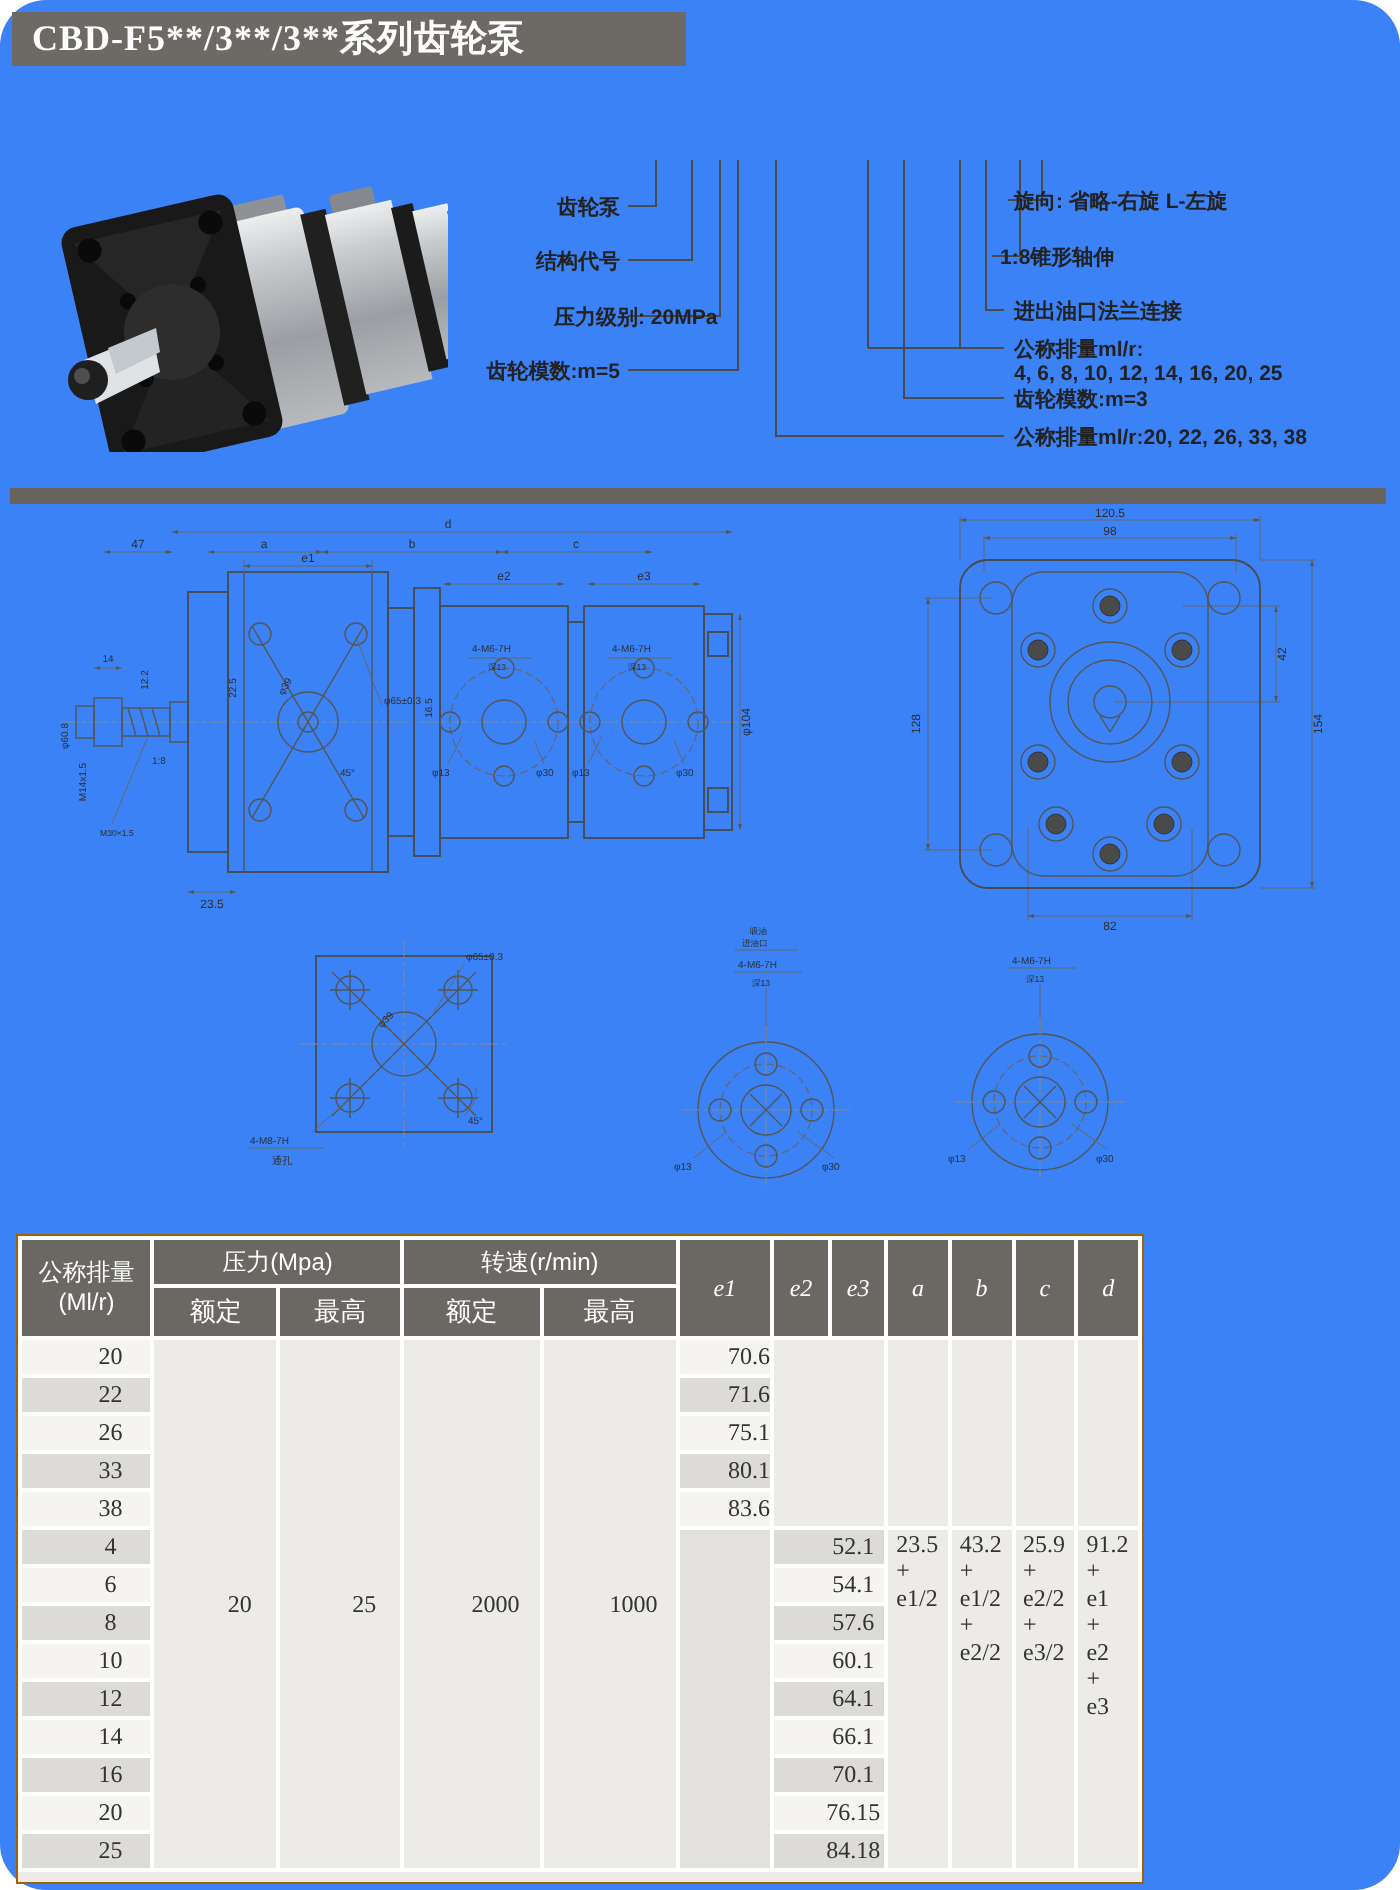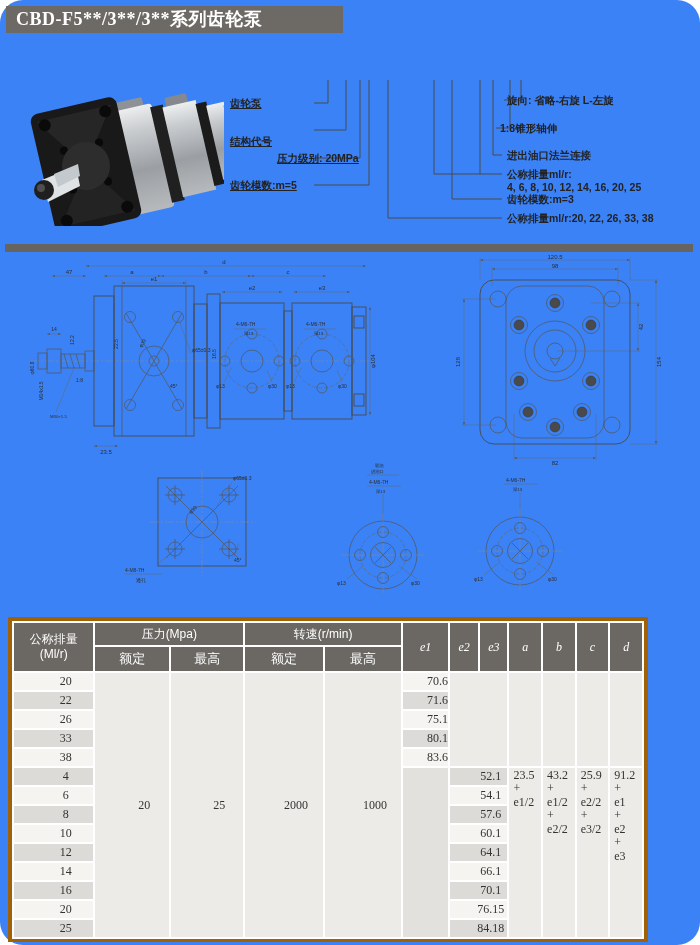--- a/index.html
+++ b/index.html
@@ -16,37 +16,37 @@
   .divider { position:absolute; left:5px; top:244px; width:688px; height:8px; background:#67645f; }
 
   
   .photo { position:absolute; left:8px; top:54px; width:216px; height:172px; }
 
   
   .code-diagram { position:absolute; left:230px; top:60px; width:468px; height:185px; }
   .code-diagram svg { position:absolute; left:0; top:0; }
   .code-line { position:absolute; left:88px; top:4px; font-family:"Liberation Serif", serif;
     font-size:12px; font-weight:bold; letter-spacing:1.5px; color:#2c2c2c; white-space:nowrap; }
-  .clabel { position:absolute; font-size:10.5px; color:#222; white-space:nowrap; font-weight:bold; } .lab-l { width:80px; left:0;text-decoration:underline; }
+  .clabel { position:absolute; font-size:10.5px; color:#222; white-space:nowrap; font-weight:bold; } .lab-l { width:80px; text-align:right; left:0; }
 
   
   .dwg { position:absolute; }
   .oln { stroke:#4a4a4a; stroke-width:.9; fill:none; }
   .mln { stroke:#555; stroke-width:.7; fill:none; }
   .dln { stroke:#666; stroke-width:.5; fill:none; }
   .dsh { stroke:#666; stroke-width:.6; fill:none; stroke-dasharray:4 2; }
   .cl  { stroke:#888; stroke-width:.5; fill:none; stroke-dasharray:9 2 2 2; }
   .hole { fill:#4a4a4a; stroke:#333; stroke-width:.5; }
   text.dim { font-size:6px; fill:#2e2e2e; font-family:"Liberation Sans", sans-serif; }
   text.sm { font-size:5px; }
   text.xs { font-size:4.3px; }
 
   
-  .table-wrap { position:absolute; left:8px; top:617px; width:640px; height:325px;
-    background:#ecebe7; border:4px solid #a16207; }
+  .table-wrap { position:absolute; left:8px; top:617px; width:564px; height:325px;
+    background:#ecebe7; border:1px solid #a16207; }
   table { border-collapse:collapse; table-layout:fixed; margin:0; }
   th, td { border:2px solid #ffffff; overflow:hidden; text-align:center; vertical-align:middle; }
   th { background:#6b6864; color:#fff; font-weight:normal; font-size:12px; }
   th.h-disp { font-size:12px; white-space:pre-line; line-height:1.25; }
   th.h-sub { font-size:13px; }
   th.h-e { font-family:"Liberation Serif", serif; font-style:italic; font-size:12px; }
   td { font-family:"Liberation Serif", serif; font-size:12px; color:#333; height:19px;padding-left:24px; }
   td.lt { background:#f5f4f0; }
   td.dk { background:#dcdbd7; }
   td.mid { background:#ecebe7; }
@@ -120,21 +120,21 @@
         <path d="M222,20 V139 H272"></path>
         <path d="M204,20 V114"></path>
         <path d="M250,20 V114"></path>
         <path d="M204,114 H272"></path>
         <path d="M263,20 V95 H272"></path>
         <path d="M280,20 V68 H266"></path>
         <path d="M291,20 V40 H274"></path>
       </g>
     </svg>
     <div class="clabel lab-l" style="top:37px;">齿轮泵</div>
-    <div class="clabel lab-l" style="top:64px;margin-top:11px;">结构代号</div>
+    <div class="clabel lab-l" style="top:64px;">结构代号</div>
     <div class="clabel lab-l" style="top:92px;margin-left:47px;">压力级别: 20MPa</div>
     <div class="clabel lab-l" style="top:119px;">齿轮模数:m=5</div>
     <div class="clabel" style="left:277px; top:34px;">旋向: 省略-右旋 L-左旋</div>
     <div class="clabel" style="left:270px; top:62px;">1:8锥形轴伸</div>
     <div class="clabel" style="left:277px; top:89px;">进出油口法兰连接</div>
     <div class="clabel" style="left:277px; top:108px;">公称排量ml/r:</div>
     <div class="clabel" style="left:277px; top:121px;">4, 6, 8, 10, 12, 14, 16, 20, 25</div>
     <div class="clabel" style="left:277px; top:133px;">齿轮模数:m=3</div>
     <div class="clabel" style="left:277px; top:152px;">公称排量ml/r:20, 22, 26, 33, 38</div>
   </div>

